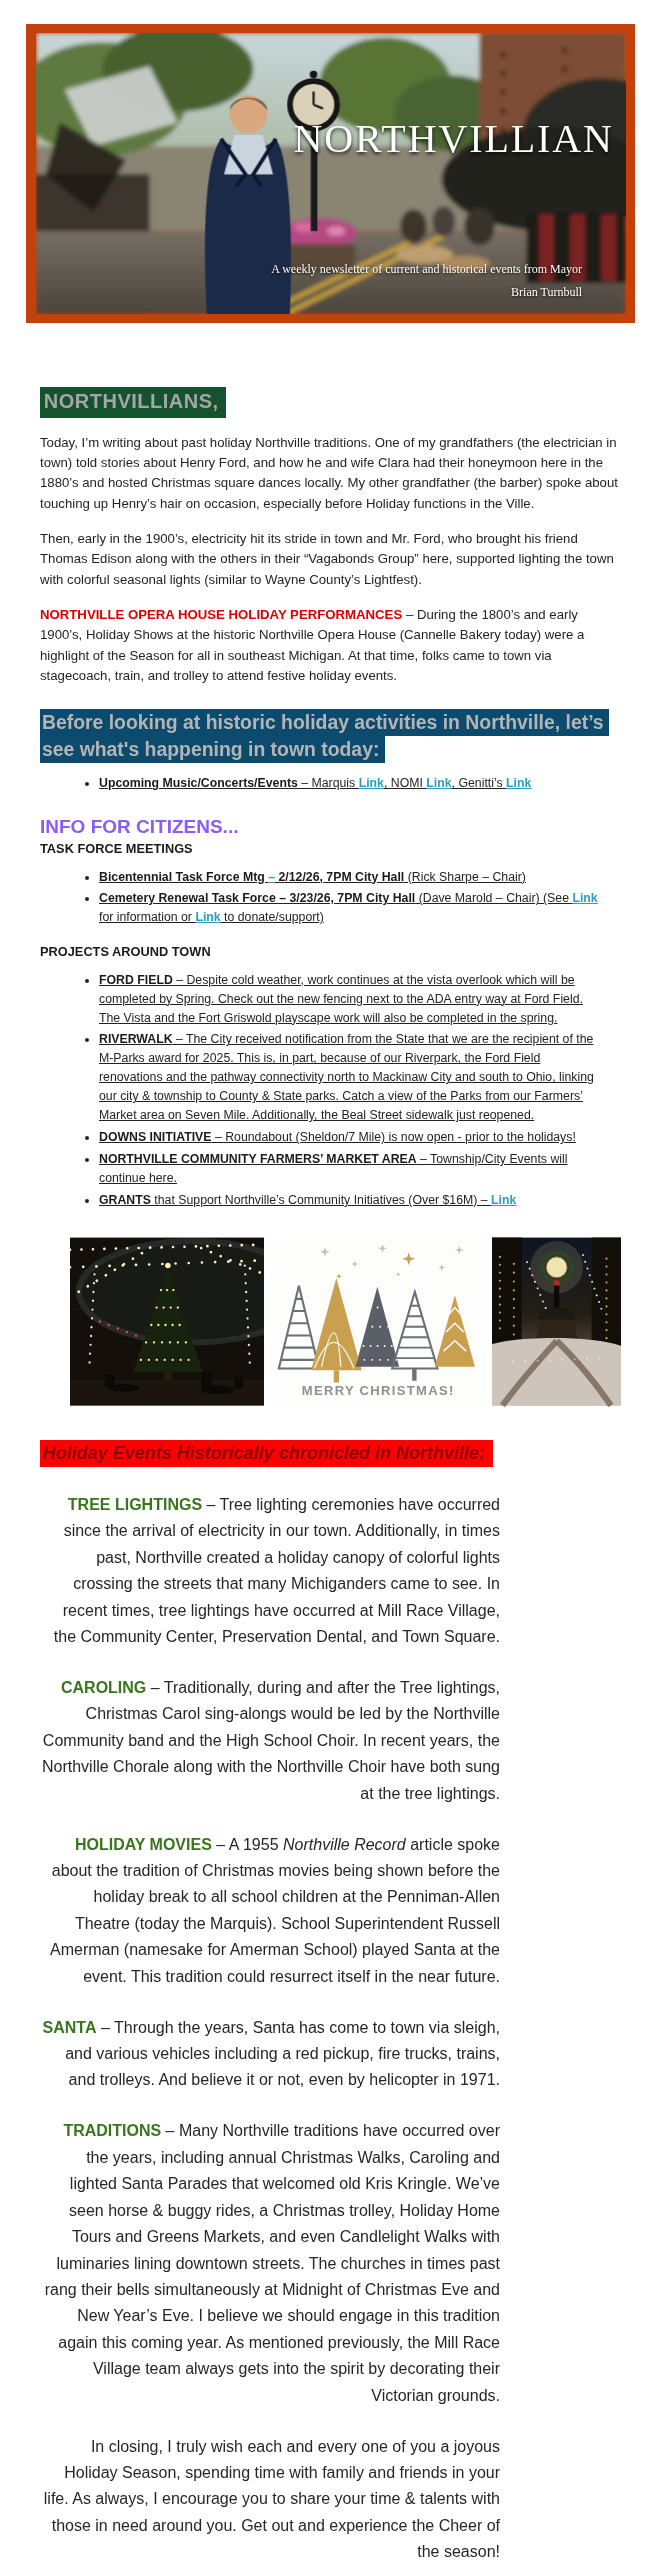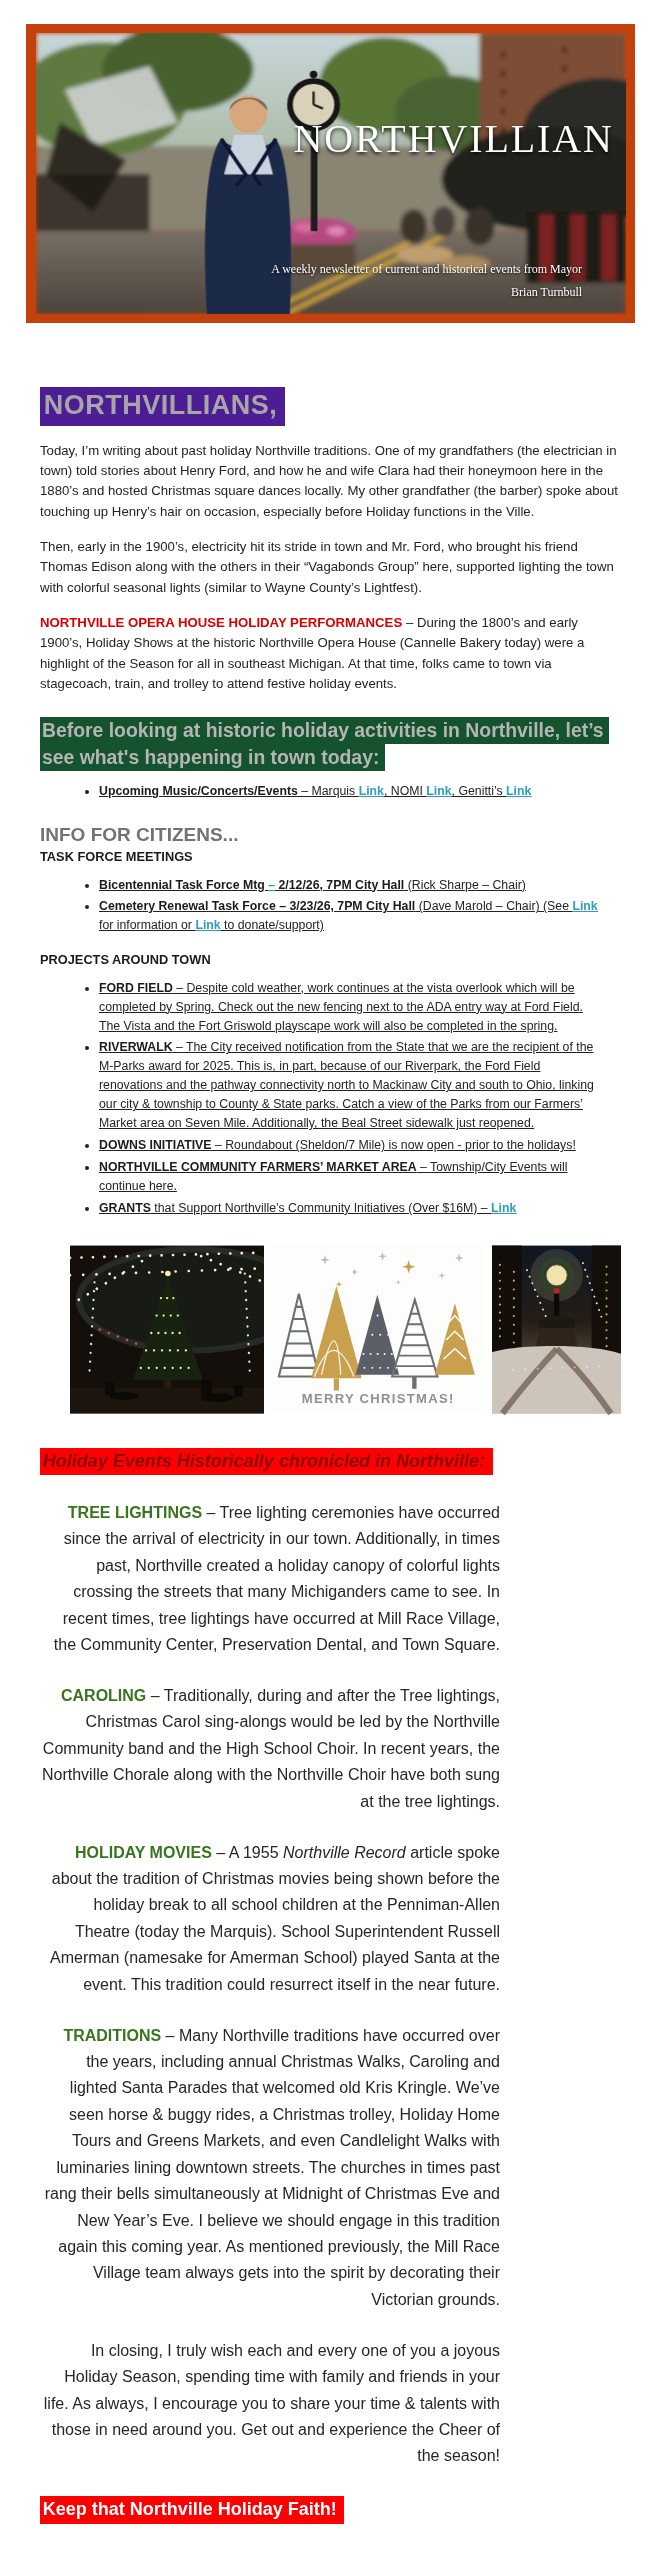--- a/index.html
+++ b/index.html
@@ -10,32 +10,32 @@
   .banner{width:590px;margin:23.6px auto 0;background:#c2410c;padding:9.4px;position:relative;}
   .banner svg{display:block;}
   .banner-title{position:absolute;right:21px;top:91px;font-family:"Liberation Serif",serif;
     font-size:40px;letter-spacing:1.9px;color:#fff;text-shadow:0 1.9px 3.8px rgba(0,0,0,.8);}
   .banner-subtitle{position:absolute;left:244px;top:234px;width:312px;text-align:right;
     font-family:"Liberation Serif",serif;font-size:12px;line-height:23px;color:#fff;
     text-shadow:0 0.9px 2.8px rgba(0,0,0,.9);}
 
   
   .content{padding:0 40px;}
-  .h1-red{display:inline-block;margin-top:64px;background:#4c1d95;color:#a6a6a6;
-    font-weight:bold;font-size:27px;padding:2.8px 7.6px 4.7px 3.8px;letter-spacing:0.5px;}
+  .h1-red{display:inline-block;margin-top:64px;background:#14532d;color:#a6a6a6;
+    font-weight:bold;font-size:20px;padding:2.8px 7.6px 4.7px 3.8px;letter-spacing:0.5px;}
   p.b14{font-size:13.2px;line-height:20.3px;margin:15px 0 0;color:#242424;}
   .red-bold{color:#dd0000;font-weight:bold;}
   .today-wrap{margin-top:23px;}
-  .hl-block{display:inline;background:#14532d;color:#b5b5b5;font-weight:bold;font-size:19.4px;
+  .hl-block{display:inline;background:#0c4a6e;color:#b5b5b5;font-weight:bold;font-size:19.4px;
     line-height:27px;padding:1.9px 5.7px 2.8px 1.9px;-webkit-box-decoration-break:clone;box-decoration-break:clone;}
   ul{margin:16px;padding-left:43px;text-decoration:underline;}
   ul.small li{font-size:12.3px;line-height:19px;margin:0 0 2.8px;color:#242424;}
   .lead-b{font-weight:bold;color:#1b1b1b;}
   a.link{color:#2e9ec0;font-weight:bold;text-decoration:underline;cursor:pointer;}
-  .h2-info{margin:23px 0 0;font-size:19px;color:#737373;font-weight:bold;}
+  .h2-info{margin:23px 0 0;font-size:19px;color:#8b5cf6;font-weight:bold;}
   .h3-sub{margin:2.8px 0 0;font-size:12.8px;font-weight:bold;color:#1a1a1a;}
   .mt12{margin-top:11.3px;} .mt18{margin-top:17px;}
 
   
   .gallery{margin:21px 0 0;display:flex;gap:6.6px;align-items:flex-start;padding-left:30px;}
   .gallery svg{display:block;}
 
   .hist-h-wrap{margin-top:28px;}
   .hl-maroon{display:inline-block;background:#ff0000;color:#8b0000;font-weight:bold;font-style:italic;
     font-size:18px;padding:2.8px 7.6px 3.8px 2.8px;text-align:center;}
@@ -271,20 +271,21 @@
     </div>
 
     <div class="hist-h-wrap"><span class="hl-maroon">Holiday Events Historically chronicled in Northville:</span></div>
 
     <p class="hist"><span class="green">TREE LIGHTINGS</span><span> – Tree lighting ceremonies have occurred since the arrival of electricity in our town. Additionally, in times past, Northville created a holiday canopy of colorful lights crossing the streets that many Michiganders came to see. In recent times, tree lightings have occurred at Mill Race Village, the Community Center, Preservation Dental, and Town Square.</span></p>
 
     <p class="hist"><span class="green">CAROLING</span><span> – Traditionally, during and after the Tree lightings, Christmas Carol sing-alongs would be led by the Northville Community band and the High School Choir. In recent years, the Northville Chorale along with the Northville Choir have both sung at the tree lightings.</span></p>
 
     <p class="hist"><span class="green">HOLIDAY MOVIES</span><span> – A 1955 </span><span class="ital">Northville Record</span><span> article spoke about the tradition of Christmas movies being shown before the holiday break to all school children at the Penniman-Allen Theatre (today the Marquis). School Superintendent Russell Amerman (namesake for Amerman School) played Santa at the event.  This tradition could resurrect itself in the near future.</span></p>
 
+    <p class="hist"><span class="green">SANTA</span><span> – Through the years, Santa has come to town via sleigh, and various vehicles including a red pickup, fire trucks, trains, and trolleys. And believe it or not, even by helicopter in 1971.</span></p>
 
     <p class="hist"><span class="green">TRADITIONS</span><span> – Many Northville traditions have occurred over the years, including annual Christmas Walks, Caroling and lighted Santa Parades that welcomed old Kris Kringle. We’ve seen horse &amp; buggy rides, a Christmas trolley, Holiday Home Tours and Greens Markets, and even Candlelight Walks with luminaries lining downtown streets. The churches in times past rang their bells simultaneously at Midnight of Christmas Eve and New Year’s Eve.  I believe we should engage in this tradition again this coming year. As mentioned previously, the Mill Race Village team always gets into the spirit by decorating their Victorian grounds.</span></p>
 
     <p class="hist">In closing, I truly wish each and every one of you a joyous Holiday Season, spending time with family and friends in your life. As always, I encourage you to share your time &amp; talents with those in need around you. Get out and experience the Cheer of the season!</p>
 
     <div><span class="hl-white">Keep that Northville Holiday Faith!</span></div>
 
   </div>
 
 </div>

